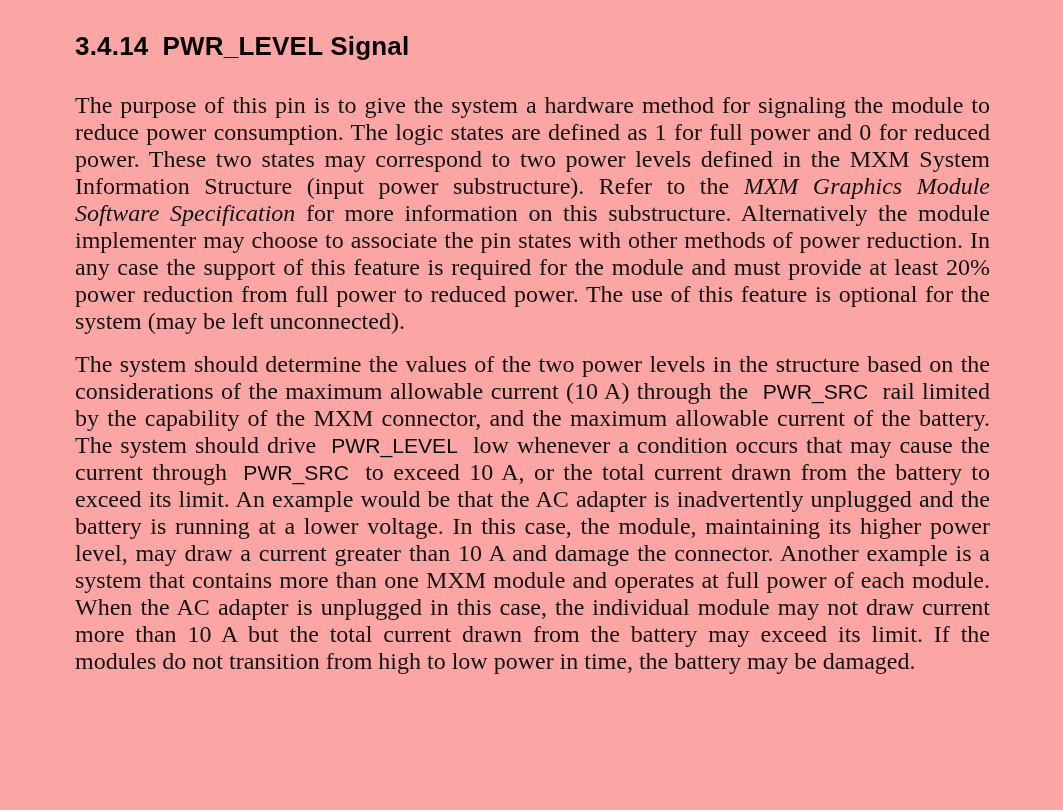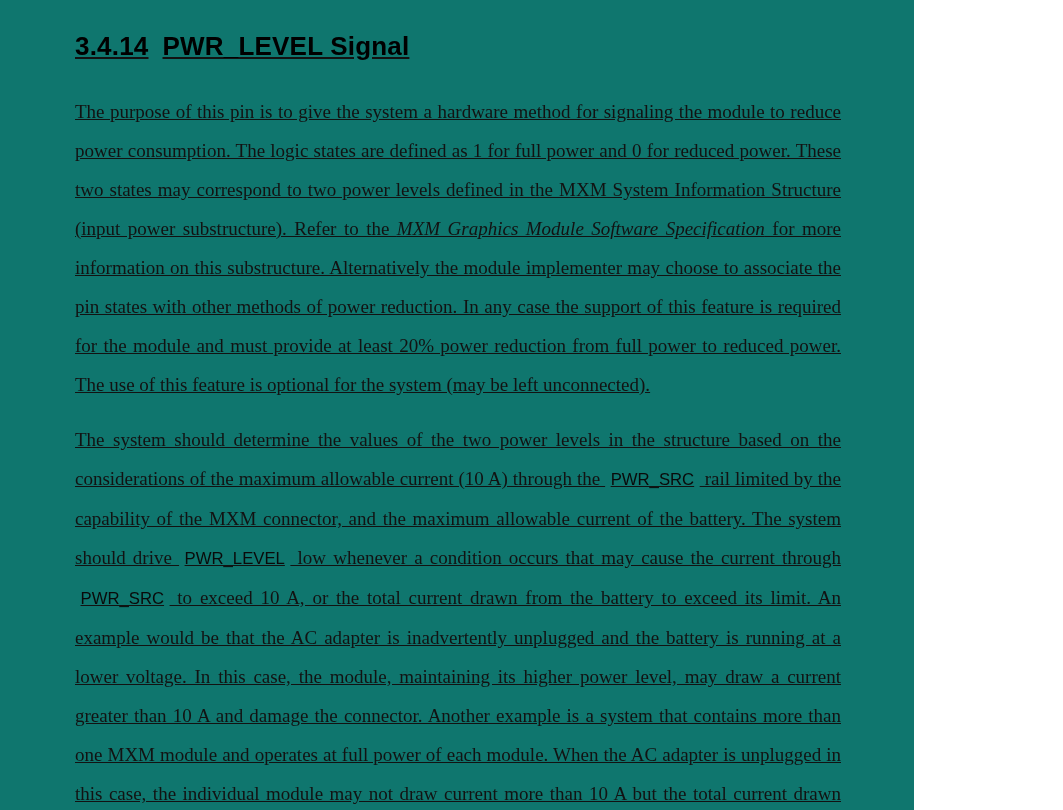--- a/index.html
+++ b/index.html
@@ -7,43 +7,42 @@
     padding: 0;
   }
   body {
     width: 1063px;
     height: 810px;
     background: #ffffff;
     overflow: hidden;
   }
   .page {
     box-sizing: border-box;
-    width: 914px;
+    width: 1063px;
     height: 810px;
     padding: 30px 73px 0 75px;
-    background: #0f766e;
+    background: #fca5a5;
     color: #121212;
-    text-decoration: underline;
   }
   .section-heading {
     font-family: "Liberation Sans", "DejaVu Sans", sans-serif;
     font-weight: 700;
     font-size: 26px;
     line-height: 32px;
     color: #000000;
     margin: 0 0 30px 0;
     letter-spacing: 0.2px;
   }
   .section-heading .sec-num {
     margin-right: 14px;
   }
   .body-copy {
     font-family: "Liberation Serif", "DejaVu Serif", serif;
-    font-size: 19px;
-    line-height: 39px;
+    font-size: 24px;
+    line-height: 27px;
   }
   .para {
     margin: 0 0 16px 0;
     text-align: justify;
     text-justify: inter-word;
   }
   .para:last-child {
     margin-bottom: 6px;
   }
   .seg-normal {

